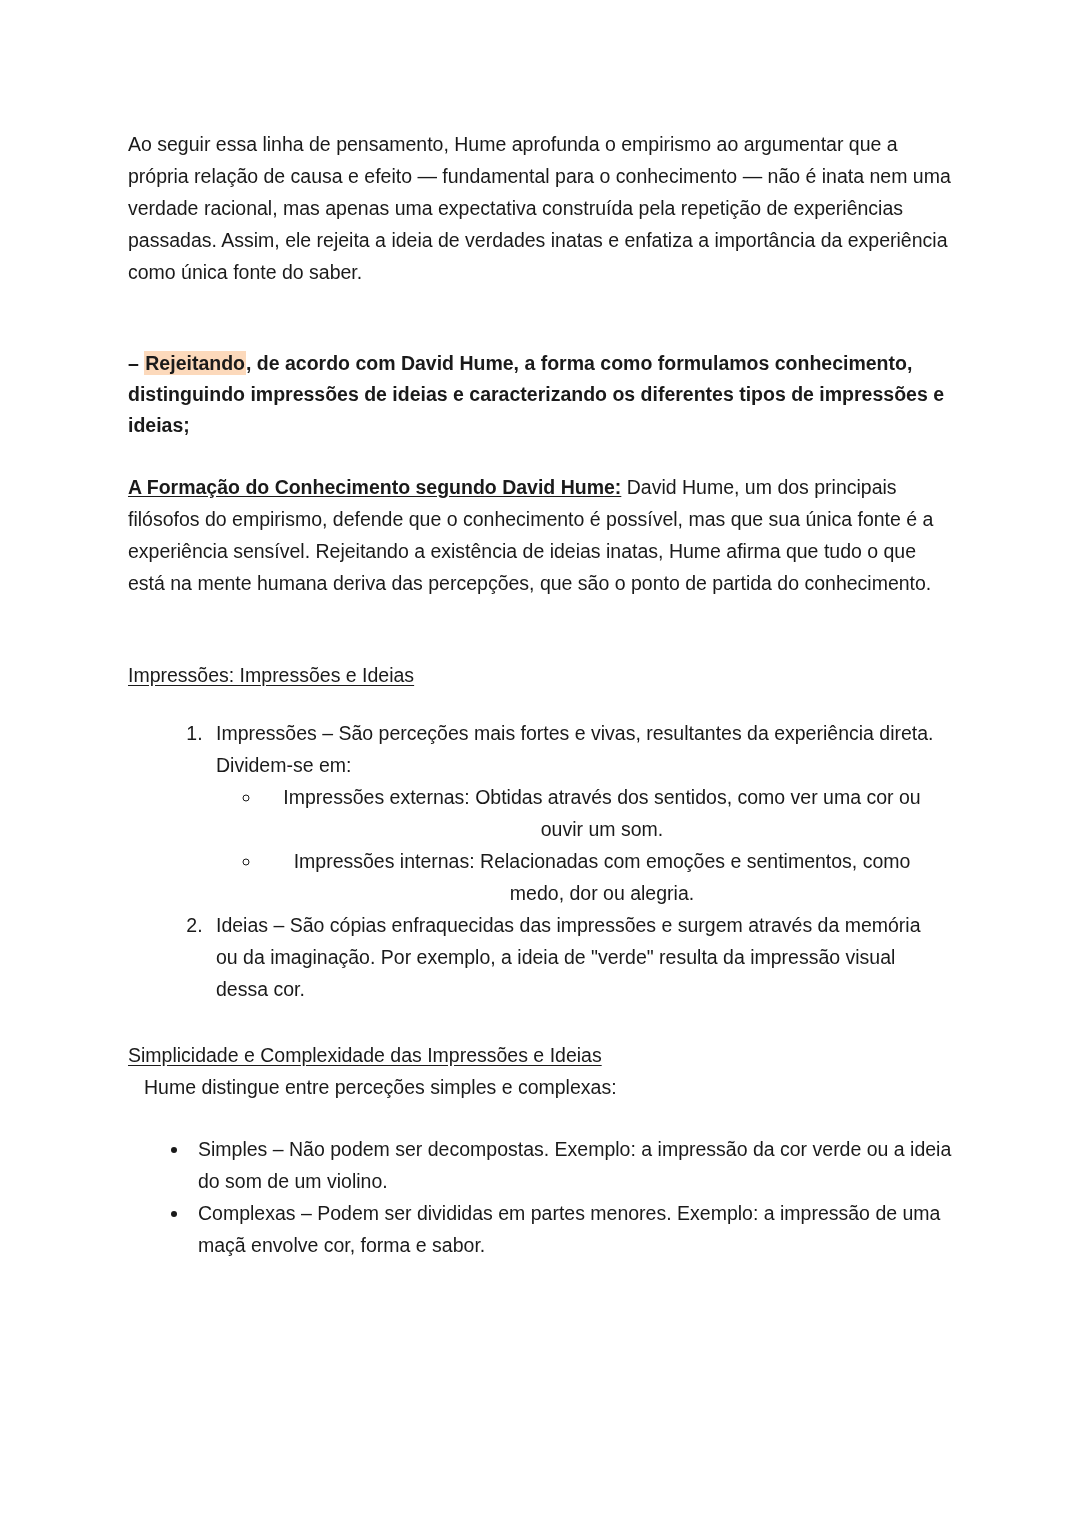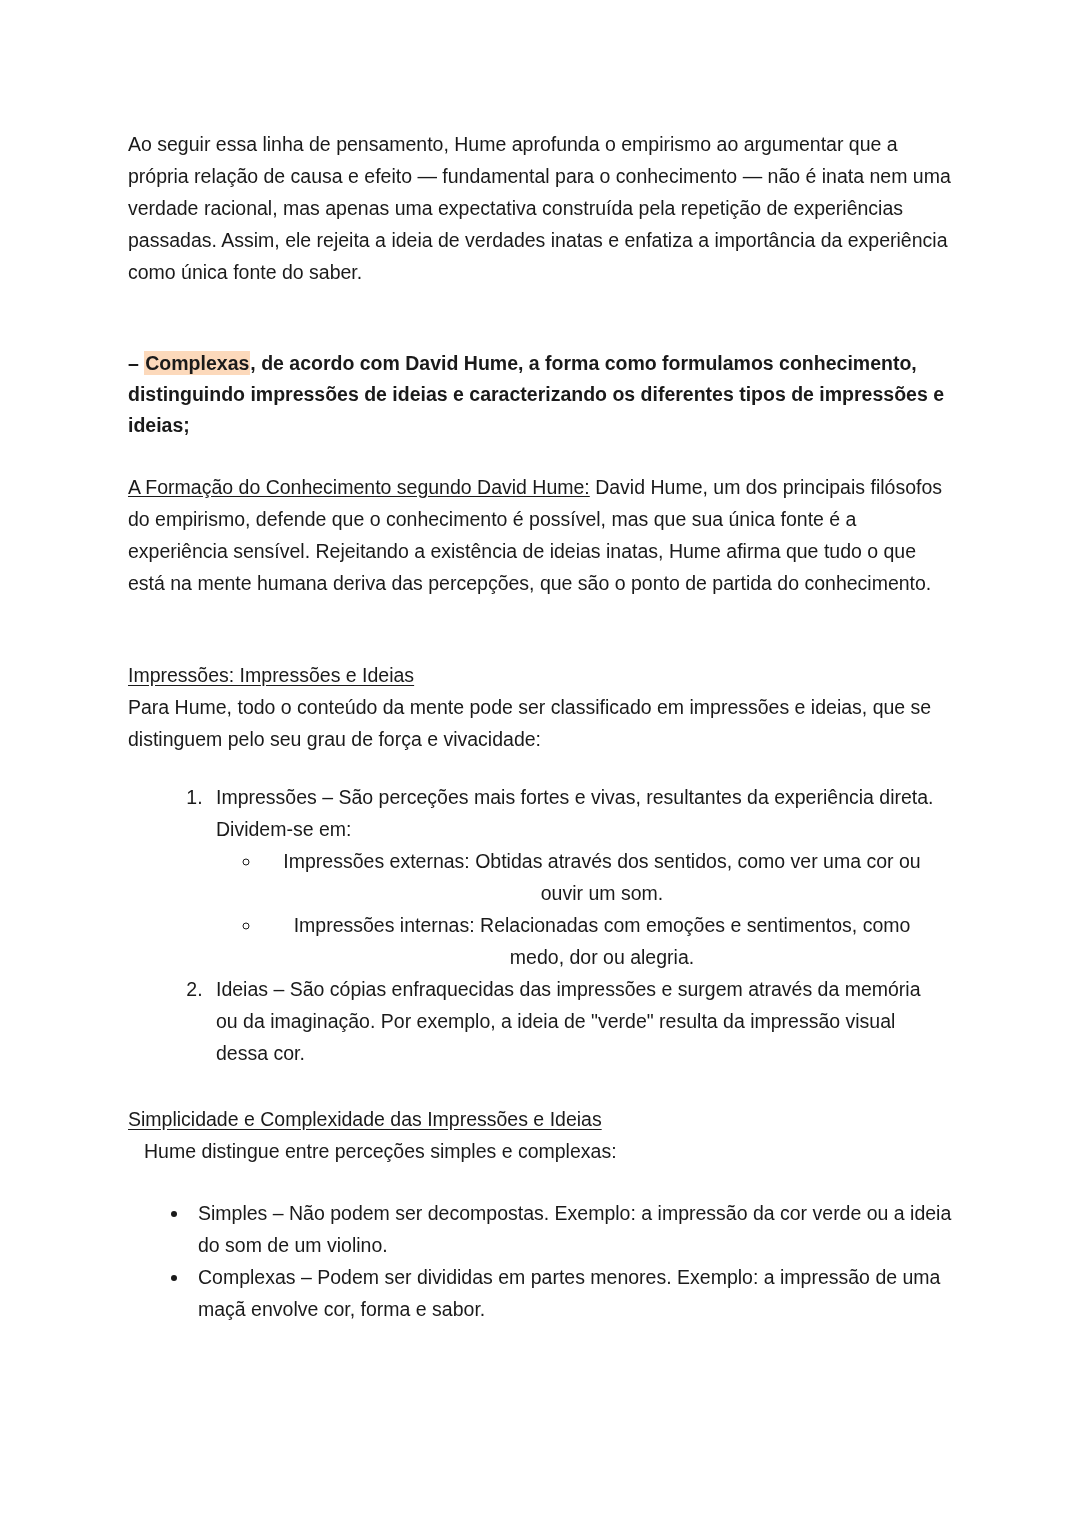--- a/index.html
+++ b/index.html
@@ -42,20 +42,21 @@
     font-weight: bold;
     line-height: 31px;
   }
   .highlight {
     background: #fcd9bb;
     padding: 1px 1px;
   }
   .underline {
     text-decoration: underline;
     text-underline-offset: 2px;
+    font-weight: bold;
   }
   .heading-underline {
     text-decoration: underline;
     text-underline-offset: 3px;
   }
 
   ol.num-list {
     margin: 18px;
     padding-left: 62px;
     list-style-type: decimal;
@@ -89,30 +90,29 @@
 </head>
 <body>
 
 <div class="page">
   <div class="doc">
 
     <p class="para">Ao seguir essa linha de pensamento, Hume aprofunda o empirismo ao argumentar que a própria relação de causa e efeito — fundamental para o conhecimento — não é inata nem uma verdade racional, mas apenas uma expectativa construída pela repetição de experiências passadas. Assim, ele rejeita a ideia de verdades inatas e enfatiza a importância da experiência como única fonte do saber.</p>
 
     <div class="spacer-lg"></div>
 
-    <p class="bold-block"><span>–</span> <span class="highlight">Complexas</span><span>, de acordo com David Hume, a forma como formulamos conhecimento, distinguindo impressões de ideias e caracterizando os diferentes tipos de impressões e ideias;</span></p>
+    <p class="bold-block"><span>–</span> <span class="highlight">Rejeitando</span><span>, de acordo com David Hume, a forma como formulamos conhecimento, distinguindo impressões de ideias e caracterizando os diferentes tipos de impressões e ideias;</span></p>
 
     <div class="spacer-md"></div>
 
     <p class="para"><span class="underline">A Formação do Conhecimento segundo David Hume:</span><span> David Hume, um dos principais filósofos do empirismo, defende que o conhecimento é possível, mas que sua única fonte é a experiência sensível. Rejeitando a existência de ideias inatas, Hume afirma que tudo o que está na mente humana deriva das percepções, que são o ponto de partida do conhecimento.</span></p>
 
     <div class="spacer-lg"></div>
 
     <p class="heading-underline">Impressões: Impressões e Ideias</p>
-    <p class="para">Para Hume, todo o conteúdo da mente pode ser classificado em impressões e ideias, que se distinguem pelo seu grau de força e vivacidade:</p>
 
     <div class="spacer-xs"></div>
 
     <ol class="num-list">
       <li>
         <span>Impressões – São perceções mais fortes e vivas, resultantes da experiência direta. Dividem-se em:</span>
         <ul class="circle-list">
           <li>Impressões externas: Obtidas através dos sentidos, como ver uma cor ou ouvir um som.</li>
           <li>Impressões internas: Relacionadas com emoções e sentimentos, como medo, dor ou alegria.</li>
         </ul>

